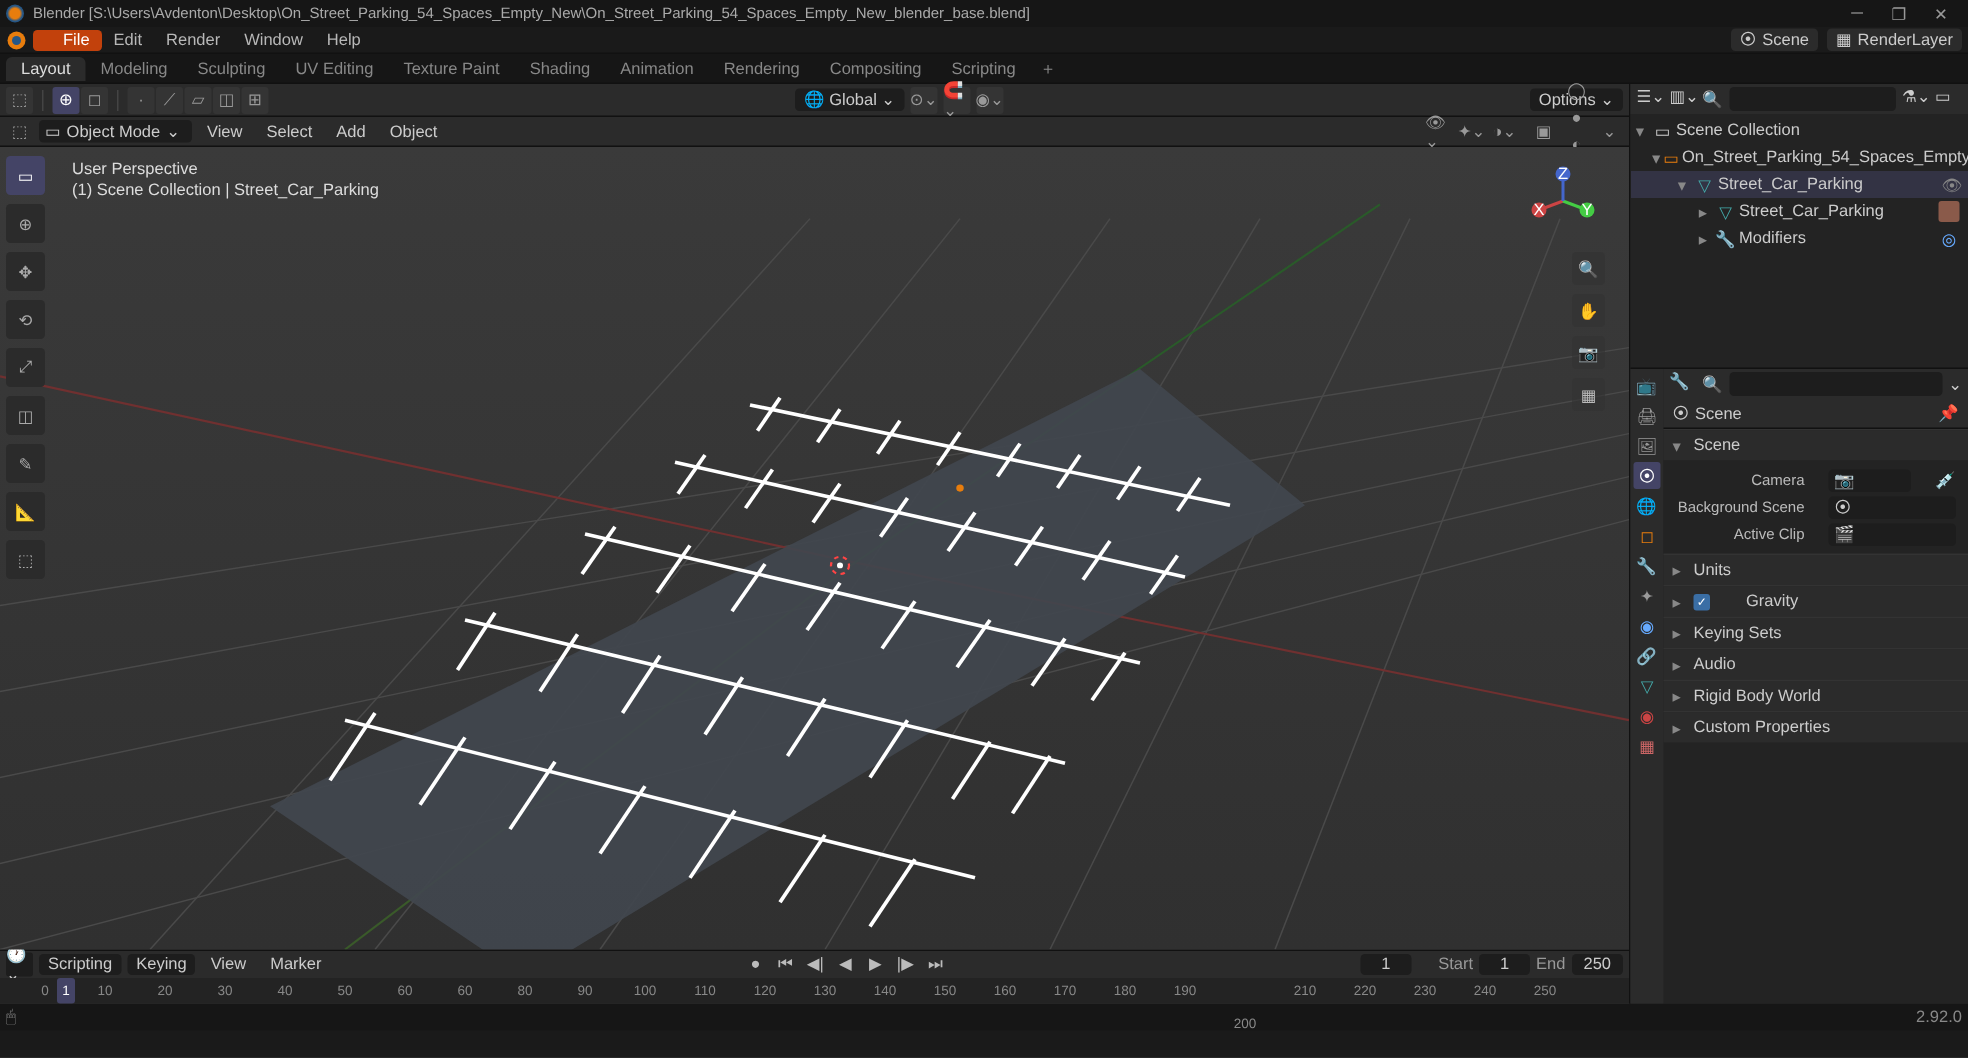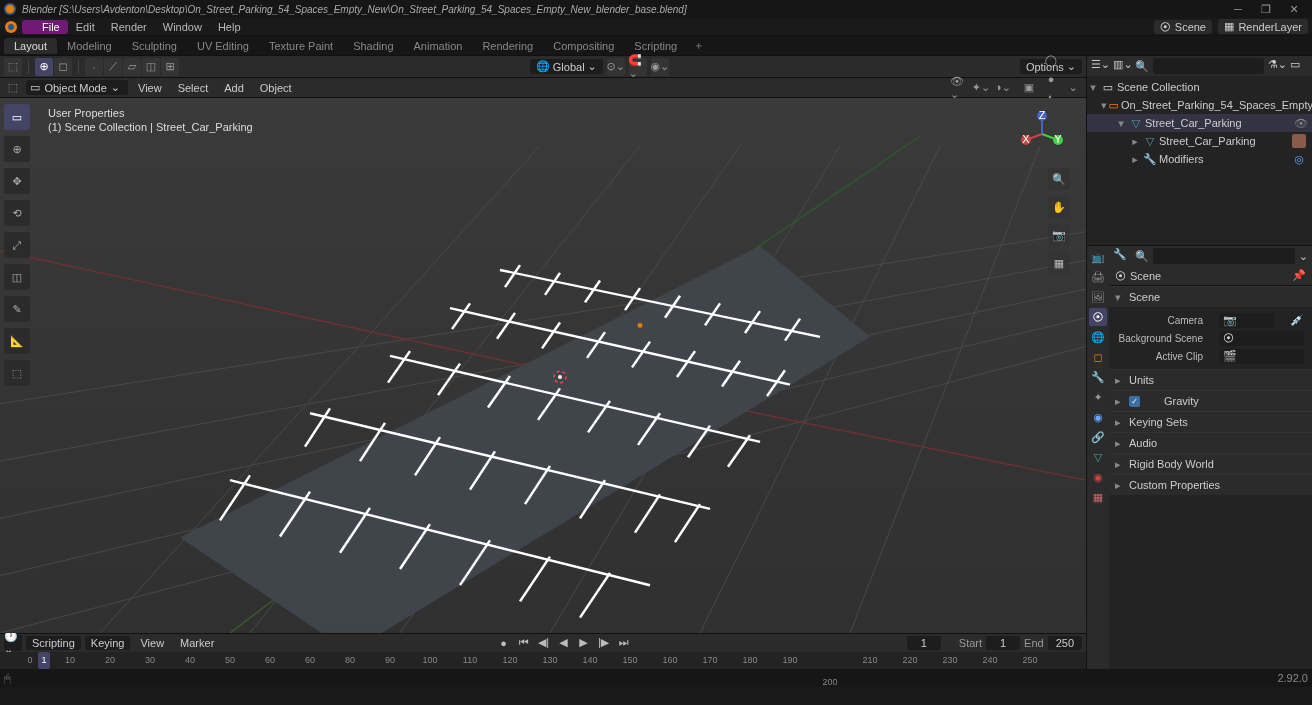--- a/index.html
+++ b/index.html
@@ -1,28 +1,28 @@
 <!DOCTYPE html>
 <html><head>
 <meta charset="utf-8">
 <style>
 * { margin:0; padding:0; box-sizing:border-box; font-family:"Segoe UI",Arial,sans-serif; font-size:11px; user-select:none; }
 body { background:#1a1a1a; color:#ccc; width:1312px; height:705px; overflow:hidden; position:relative; }
 
 
 .titlebar { height:18px; background:#161616; display:flex; align-items:center; padding:0 4px; }
 .titlebar .logo { width:12px; height:12px; border-radius:50%; background:radial-gradient(circle,#e87d0d 40%,#265787 60%); margin-right:6px; }
-.titlebar .title { color:#aaa; flex:1; font-size:10px;font-style:italic; }
+.titlebar .title { color:#aaa; flex:1; font-size:10px; }
 .titlebar .win-btn { width:28px; height:18px; display:flex; align-items:center; justify-content:center; color:#999; }
 
 
 .topmenu { height:18px; background:#1a1a1a; display:flex; align-items:center; padding:0 4px; border-bottom:1px solid #111; }
 .topmenu .icon { display:inline-block; width:14px; height:14px; margin-right:4px; }
 .topmenu .mitem { padding:1px 8px; color:#b8b8b8; border-radius:3px; }
-.topmenu .mitem.sel { background:#701a75; color:#fff;padding-left:20px; }
+.topmenu .mitem.sel { background:#c2410c; color:#fff;padding-left:20px; }
 .topmenu .spacer { flex:1; }
 .topmenu .hdr-drop { background:#2b2b2b; padding:1px 6px; border-radius:3px; margin-left:6px; display:flex; align-items:center; gap:4px; }
 
 
 .wstabs { height:20px; background:#161616; display:flex; align-items:center; padding:0 4px; border-bottom:1px solid #111; }
 .wstab { padding:2px 10px; color:#888; border-radius:4px 4px 0 0; }
 .wstab.active { background:#2b2b2b; color:#ddd; }
 .wstabs .plus { padding:2px 6px; color:#888; }
 
 
@@ -293,21 +293,21 @@
         <div class="tool">✥</div>
         <div class="tool">⟲</div>
         <div class="tool">⤢</div>
         <div class="tool">◫</div>
         <div class="tool">✎</div>
         <div class="tool">📐</div>
         <div class="tool">⬚</div>
       </div>
 
       <div class="info-overlay">
-        <div>User Properties</div>
+        <div>User Perspective</div>
         <div>(1) Scene Collection | Street_Car_Parking</div>
       </div>
 
       <div class="gizmo">
         <svg width="56" height="56">
           <line x1="28" y1="28" x2="12" y2="34" stroke="#c44" stroke-width="2"></line>
           <line x1="28" y1="28" x2="44" y2="34" stroke="#4c4" stroke-width="2"></line>
           <line x1="28" y1="28" x2="28" y2="10" stroke="#46c" stroke-width="2"></line>
           <circle cx="12" cy="34" r="5" fill="#c44"></circle>
           <circle cx="44" cy="34" r="5" fill="#4c4"></circle>

